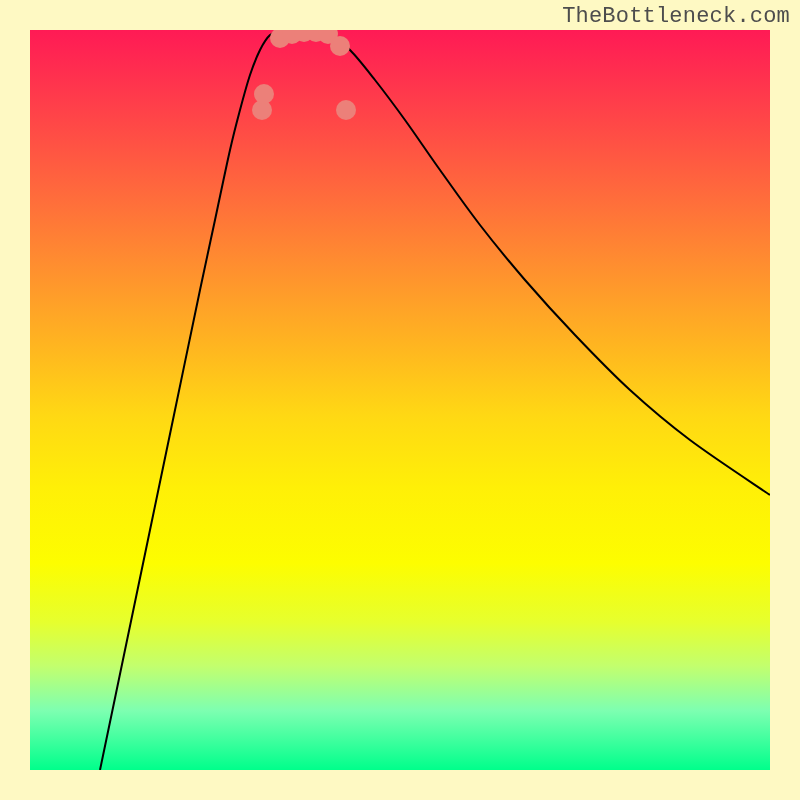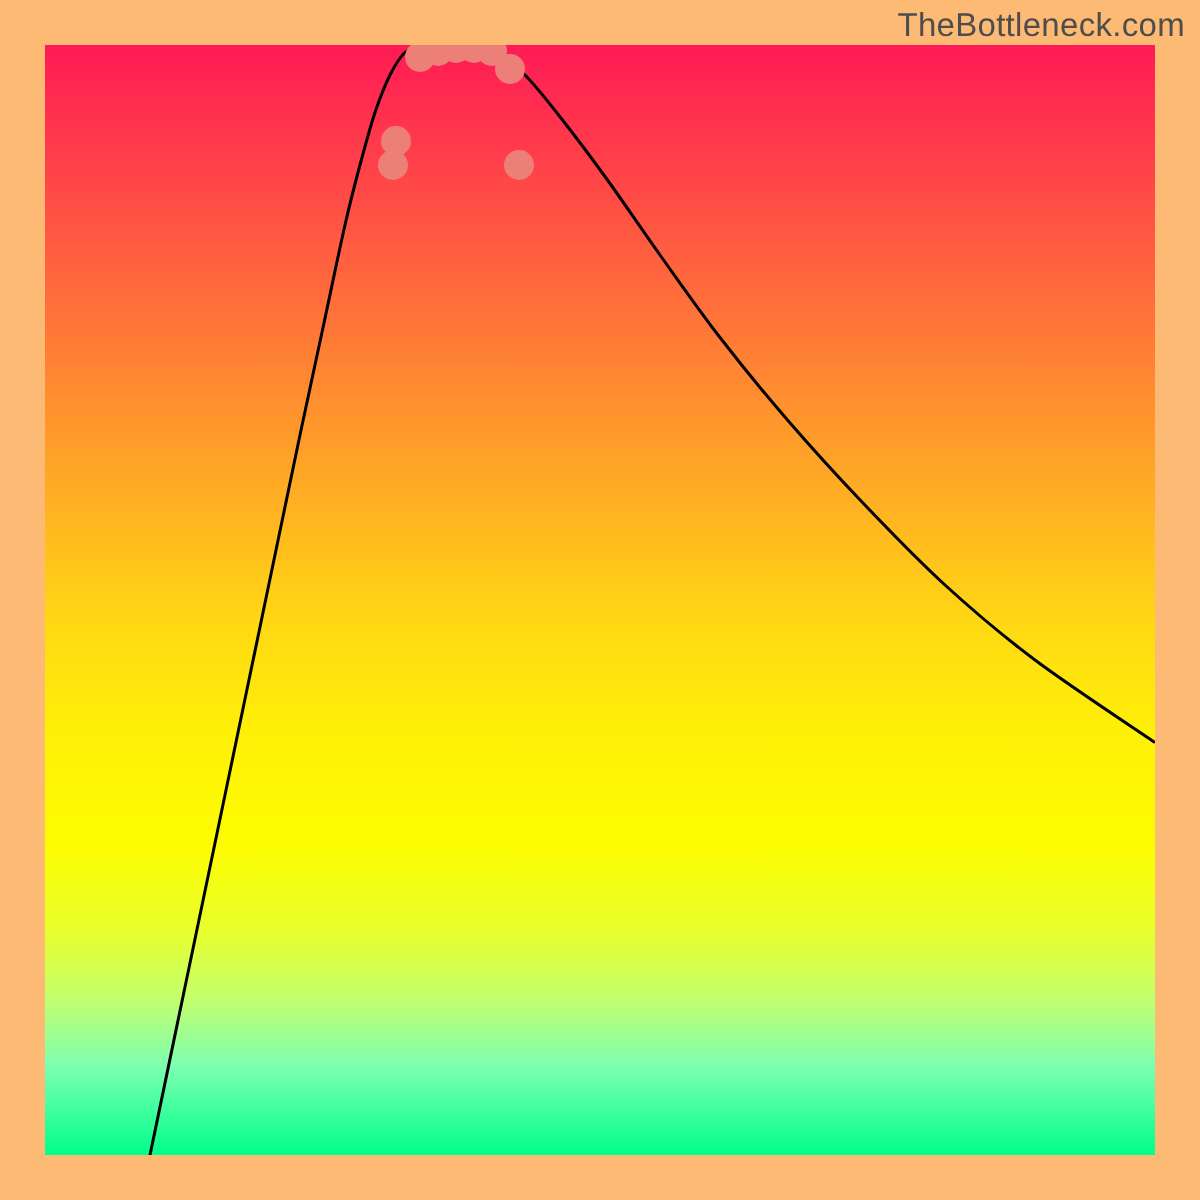--- a/index.html
+++ b/index.html
@@ -7,21 +7,22 @@
     padding: 0;
     width: 800px;
     height: 800px;
     background: #000;
     font-family: Arial, Helvetica, sans-serif;
     overflow: hidden;
   }
   .frame {
     position: absolute;
     inset: 0;
-    background: #fdba74;
+    background: #fef9c3;
+    font-family: Liberation Mono, monospace;
   }
   .plot {
     position: absolute;
     left: 30px;
     top: 30px;
     width: 740px;
     height: 740px;
     overflow: hidden;
   }
   .gradient {

